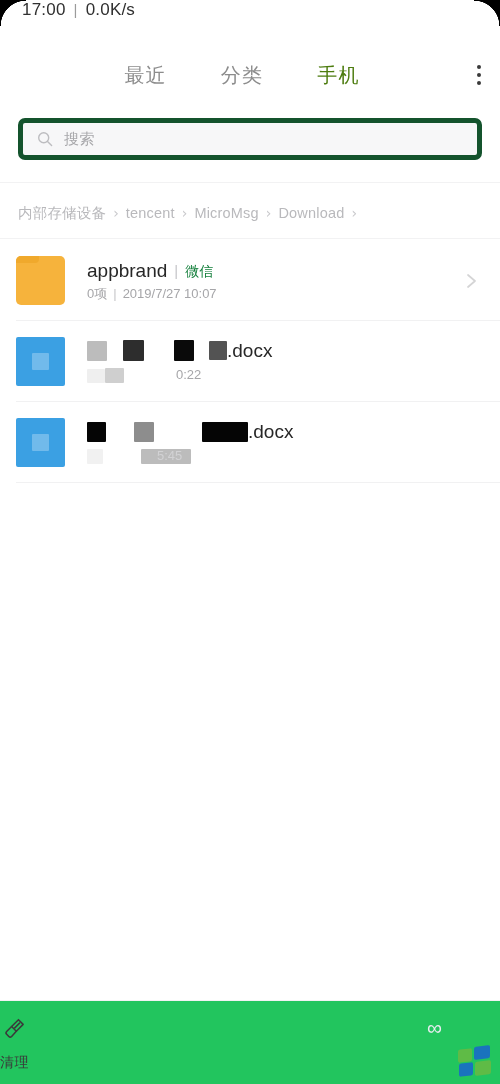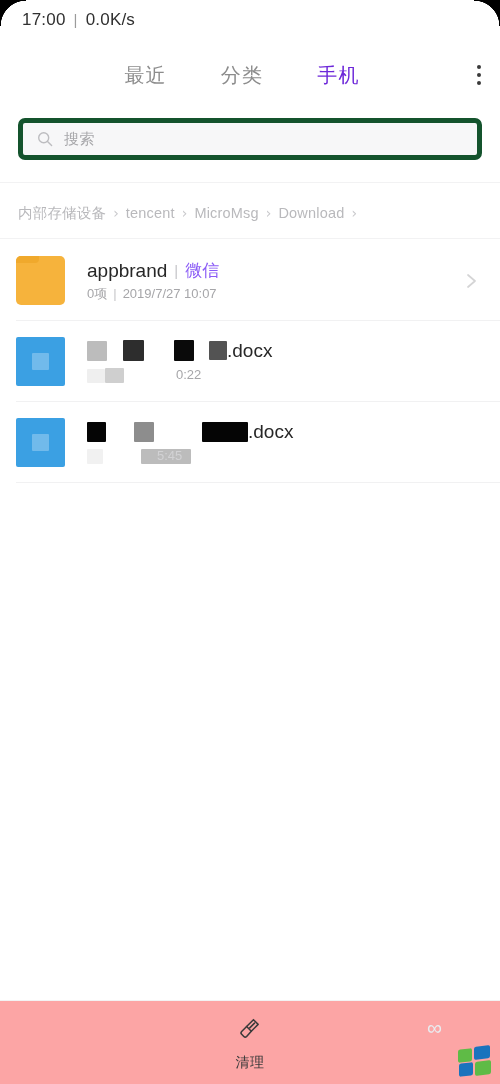--- a/index.html
+++ b/index.html
@@ -37,21 +37,20 @@
     -webkit-mask-image: radial-gradient(circle 26px at 0px 26px, transparent 0 25px, #000 25.5px);
             mask-image: radial-gradient(circle 26px at 0px 26px, transparent 0 25px, #000 25.5px); }
 
   
   .statusbar {
     position: absolute;
     top: 0; left: 0;
     width: 500px;
     height: 40px;
     display: flex;
-    align-items: center;
     justify-content: space-between;
     padding: 0 16px 0 22px;
     z-index: 30;
   }
   .status-left {
     display: flex;
     align-items: baseline;
     font-size: 17px;
     color: #303030;
     letter-spacing: .2px;
@@ -130,21 +129,21 @@
     gap: 54px;
     padding-left: 20px;
   }
   .tab {
     font-size: 20px;
     color: #8c8c8c;
     letter-spacing: 1.2px;
     cursor: pointer;
     line-height: 1;
   }
-  .tab.active { color: #6d28d9; text-align: right; }
+  .tab.active { color: #4d7c0f; text-align: right; }
 
   .more-btn {
     width: 54px;
     height: 54px;
     display: flex;
     flex-direction: column;
     align-items: center;
     justify-content: center;
     gap: 4px;
     cursor: pointer;
@@ -290,21 +289,21 @@
     color: #272727;
     line-height: 1;
     white-space: nowrap;
   }
   .title-sep {
     color: #c6c6c9;
     margin: 0 7px;
     font-size: 15px;
     font-weight: 300;
   }
-  .title-tag { font-size: 17px; color: #8b5cf6; }
+  .title-tag { font-size: 14px; color: #15803d; }
   .row-sub {
     display: flex;
     align-items: flex-start;
     font-size: 13px;
     color: #a6a6a9;
     line-height: 1;
     white-space: nowrap;
   }
   .sub-sep { margin: 0 6px; color: #c6c6c9; }
 
@@ -315,22 +314,21 @@
 
   
   .bottombar {
     position: absolute;
     bottom: 0; left: 0;
     width: 500px;
     height: 84px;
     border-top: 1px solid #f2f2f3;
     display: flex;
     align-items: center;
-    justify-content: center;
-    background: #fca5a5;
+    background: #22c55e;
     z-index: 25;
   }
   .bottom-action {
     display: flex;
     flex-direction: column;
     align-items: center;
     gap: 8px;
     cursor: pointer;
     margin-top: 2px;
   }

